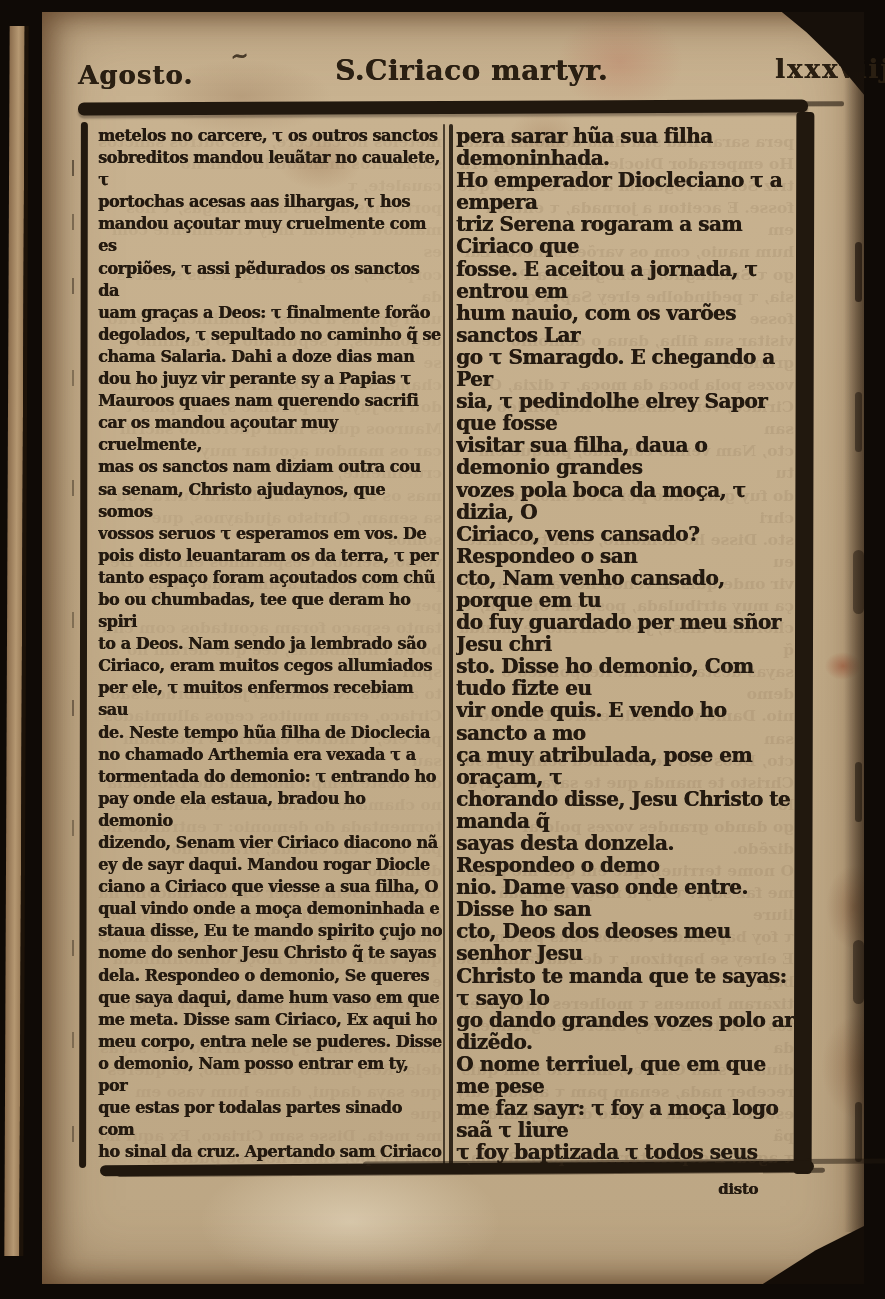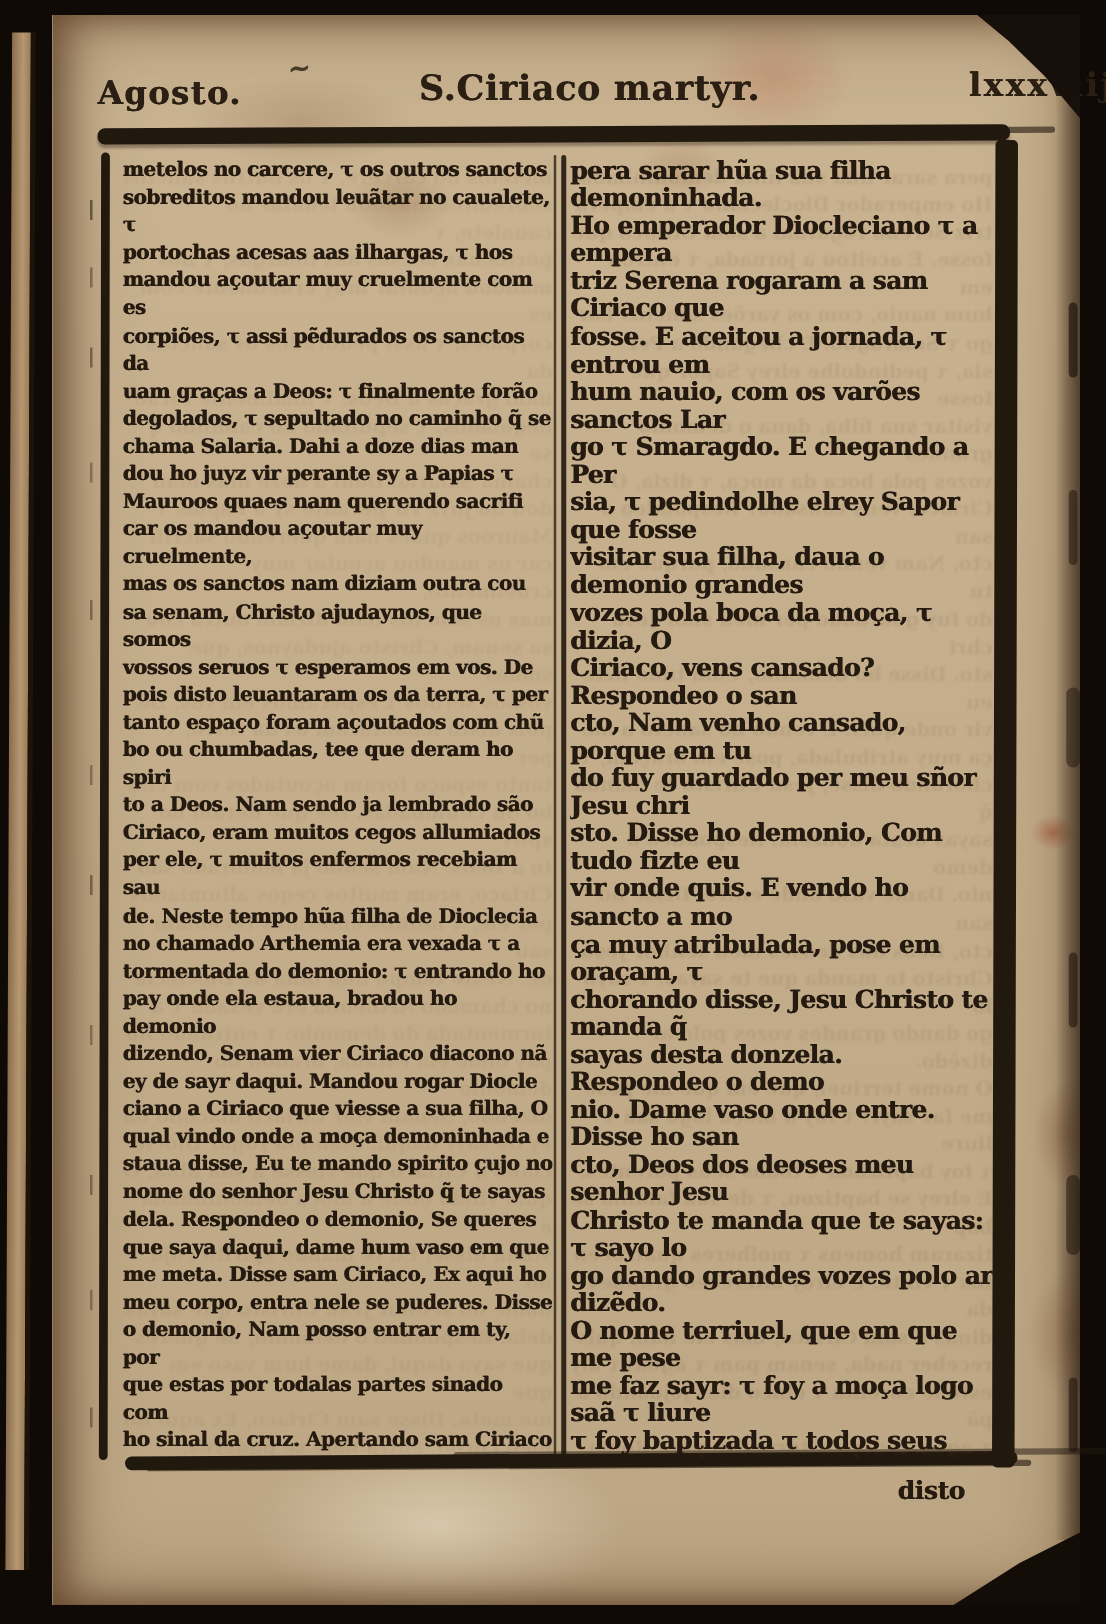--- a/index.html
+++ b/index.html
@@ -67,21 +67,21 @@
   .col-left{left:56px;width:344px;font-size:16px;letter-spacing:-.4px;height:1040px;}
   .col-right{left:414px;width:338px;font-size:20px;letter-spacing:-.5px;height:1040px;}
   
   .ghost{
     position:absolute;top:119px;white-space:pre-line;overflow:hidden;height:1036px;
     color:#6b5136;font-weight:bold;line-height:22.1px;font-size:15.5px;
     opacity:.12;filter:blur(.7px);transform:scaleX(-1);pointer-events:none;
   }
   .ghost-right{left:414px;width:338px;}
   .ghost-left{left:56px;width:344px;opacity:.08;}
-  .catchword{position:absolute;left:676px;top:1168px;font-size:20px;font-weight:bold;
+  .catchword{position:absolute;left:676px;top:1168px;font-size:15px;font-weight:bold;
     color:#241a10;text-shadow:.4px 0 0 currentColor;letter-spacing:-.3px;}
   
   .corner-tr{position:absolute;right:0;top:0;width:100%;height:100%;
     background:#17100a;
     clip-path:polygon(90% 0,100% 0,100% 6.5%,96.5% 3.8%,93% 1.6%);}
   .edge-right{position:absolute;right:0;top:60px;width:20px;height:1160px;
     background:linear-gradient(90deg,transparent,rgba(25,17,10,.5));}
   .edge-blobs{position:absolute;right:2px;top:230px;width:7px;height:60px;border-radius:4px;
     background:rgba(24,16,9,.65);
     box-shadow:0 150px 0 rgba(24,16,9,.5),0 310px 0 2px rgba(24,16,9,.45),

